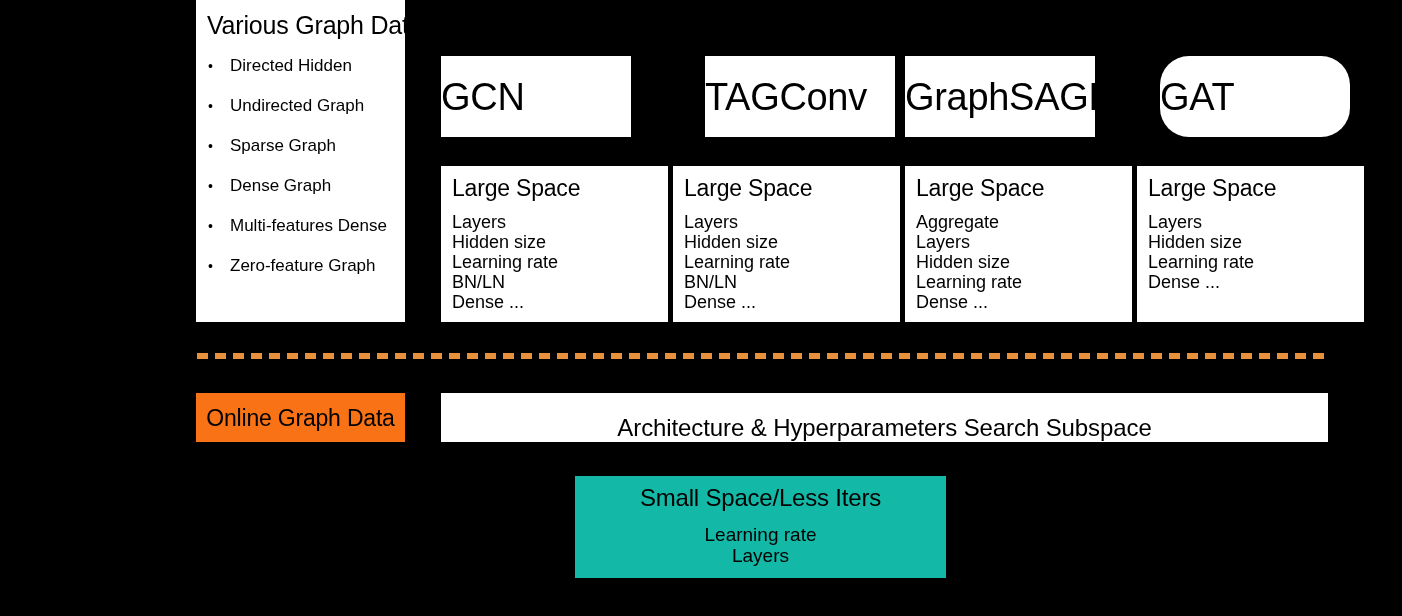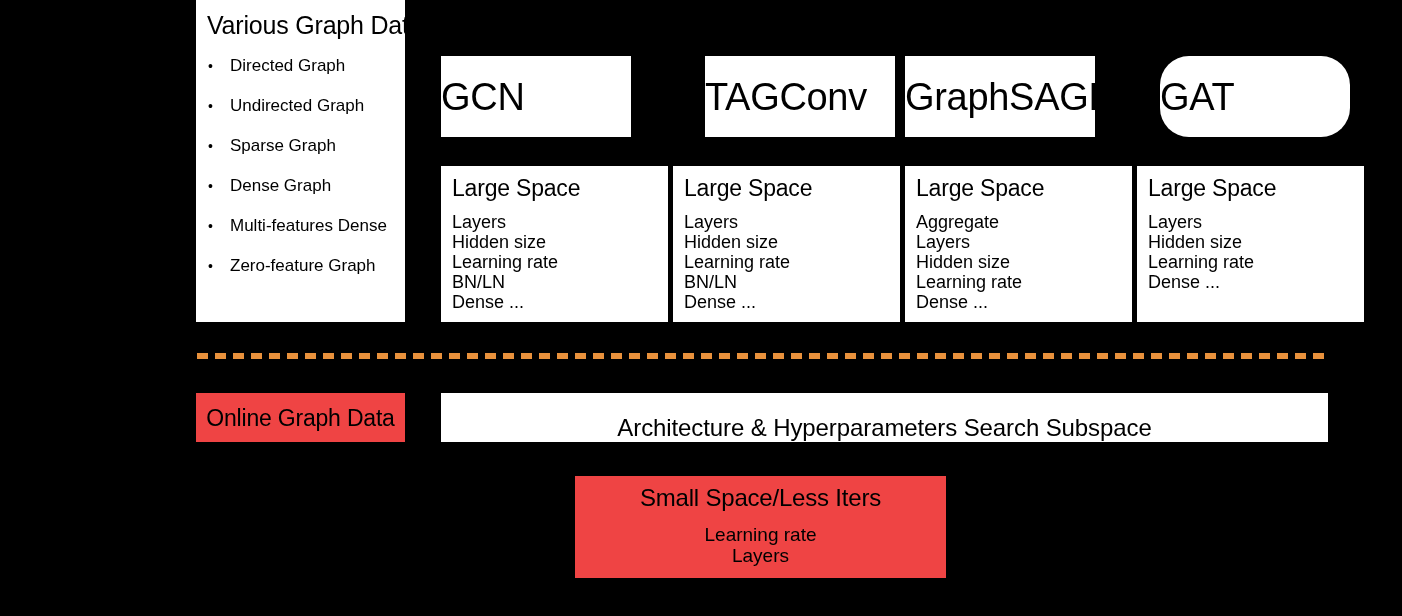--- a/index.html
+++ b/index.html
@@ -196,21 +196,21 @@
 </head>
 <body style="background: rgb(0, 0, 0);">
 
 <div class="stage">
 
   <div class="box" id="various-graph-data-panel" style="background: rgb(255, 255, 255);">
     <div id="various-graph-data-title">Various Graph Data</div>
     <ul id="various-graph-data-list">
       <li>
           <span class="bullet">•</span>
-          <span>Directed Graph</span>
+          <span>Directed Hidden</span>
         </li>
       <li>
           <span class="bullet">•</span>
           <span>Undirected Graph</span>
         </li>
       <li>
           <span class="bullet">•</span>
           <span>Sparse Graph</span>
         </li>
       <li>
@@ -279,29 +279,29 @@
     <ul class="space-list">
       <li>Layers</li>
       <li>Hidden size</li>
       <li>Learning rate</li>
       <li>Dense ...</li>
     </ul>
   </div>
 
   <div id="dashed-separator" style="--dash-color: #e8913c;"></div>
 
-  <div class="box" id="online-graph-data-box" style="background: #ef4444;">
+  <div class="box" id="online-graph-data-box" style="background: #f97316;">
     <div class="label">Online Graph Data</div>
   </div>
 
   <div class="box" id="search-subspace-box" style="background: rgb(255, 255, 255);">
     <div class="label">Architecture &amp; Hyperparameters Search Subspace</div>
   </div>
 
-  <div class="box" id="small-space-box" style="background: #ef4444;">
+  <div class="box" id="small-space-box" style="background: #14b8a6;">
     <div class="small-space-title">Small Space/Less Iters</div>
     <ul class="small-space-list">
       <li>Learning rate</li>
       <li>Layers</li>
     </ul>
   </div>
 
 </div>
 
 </body></html>

